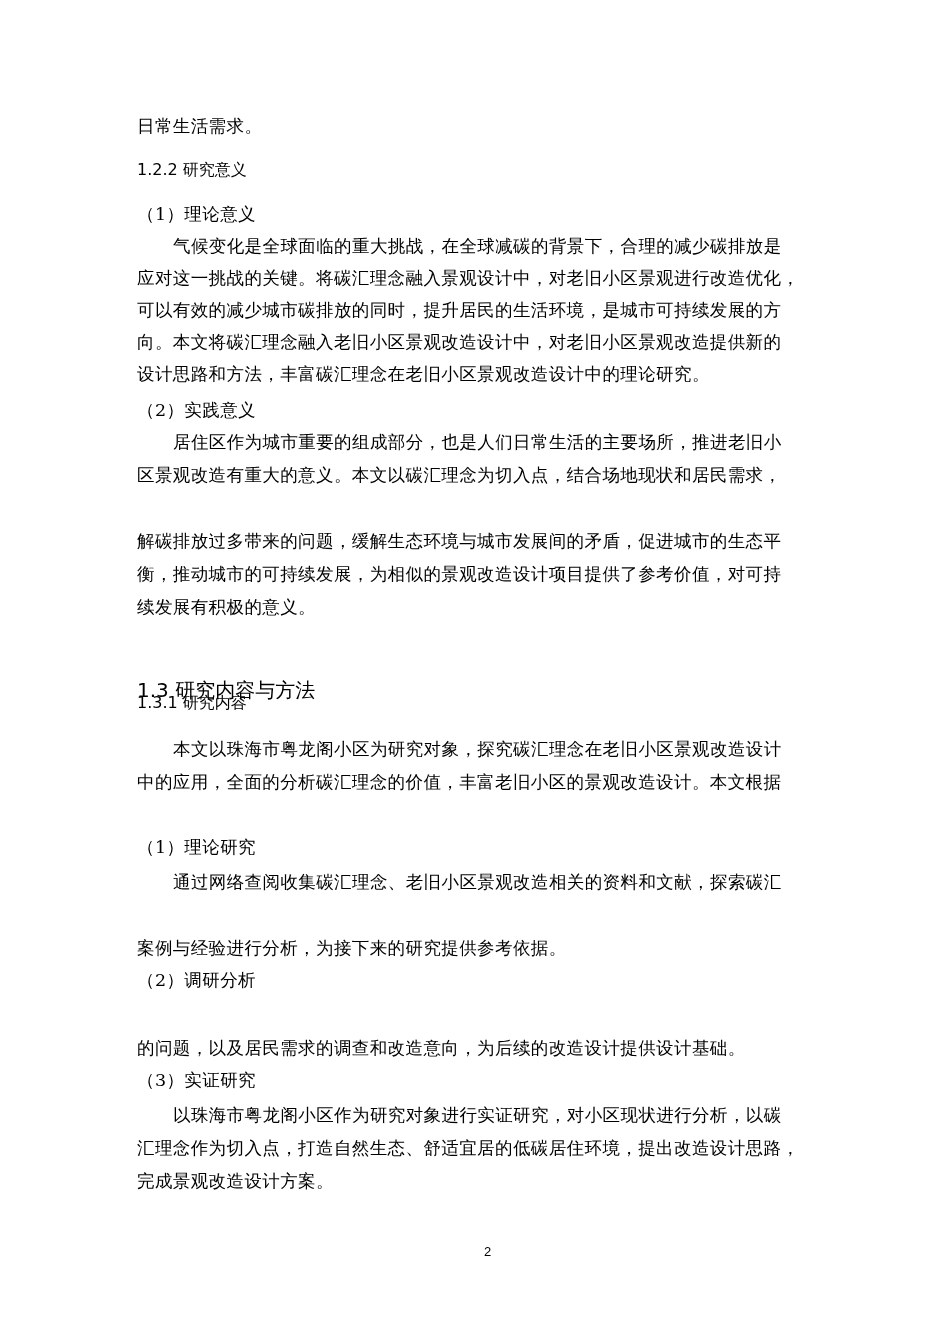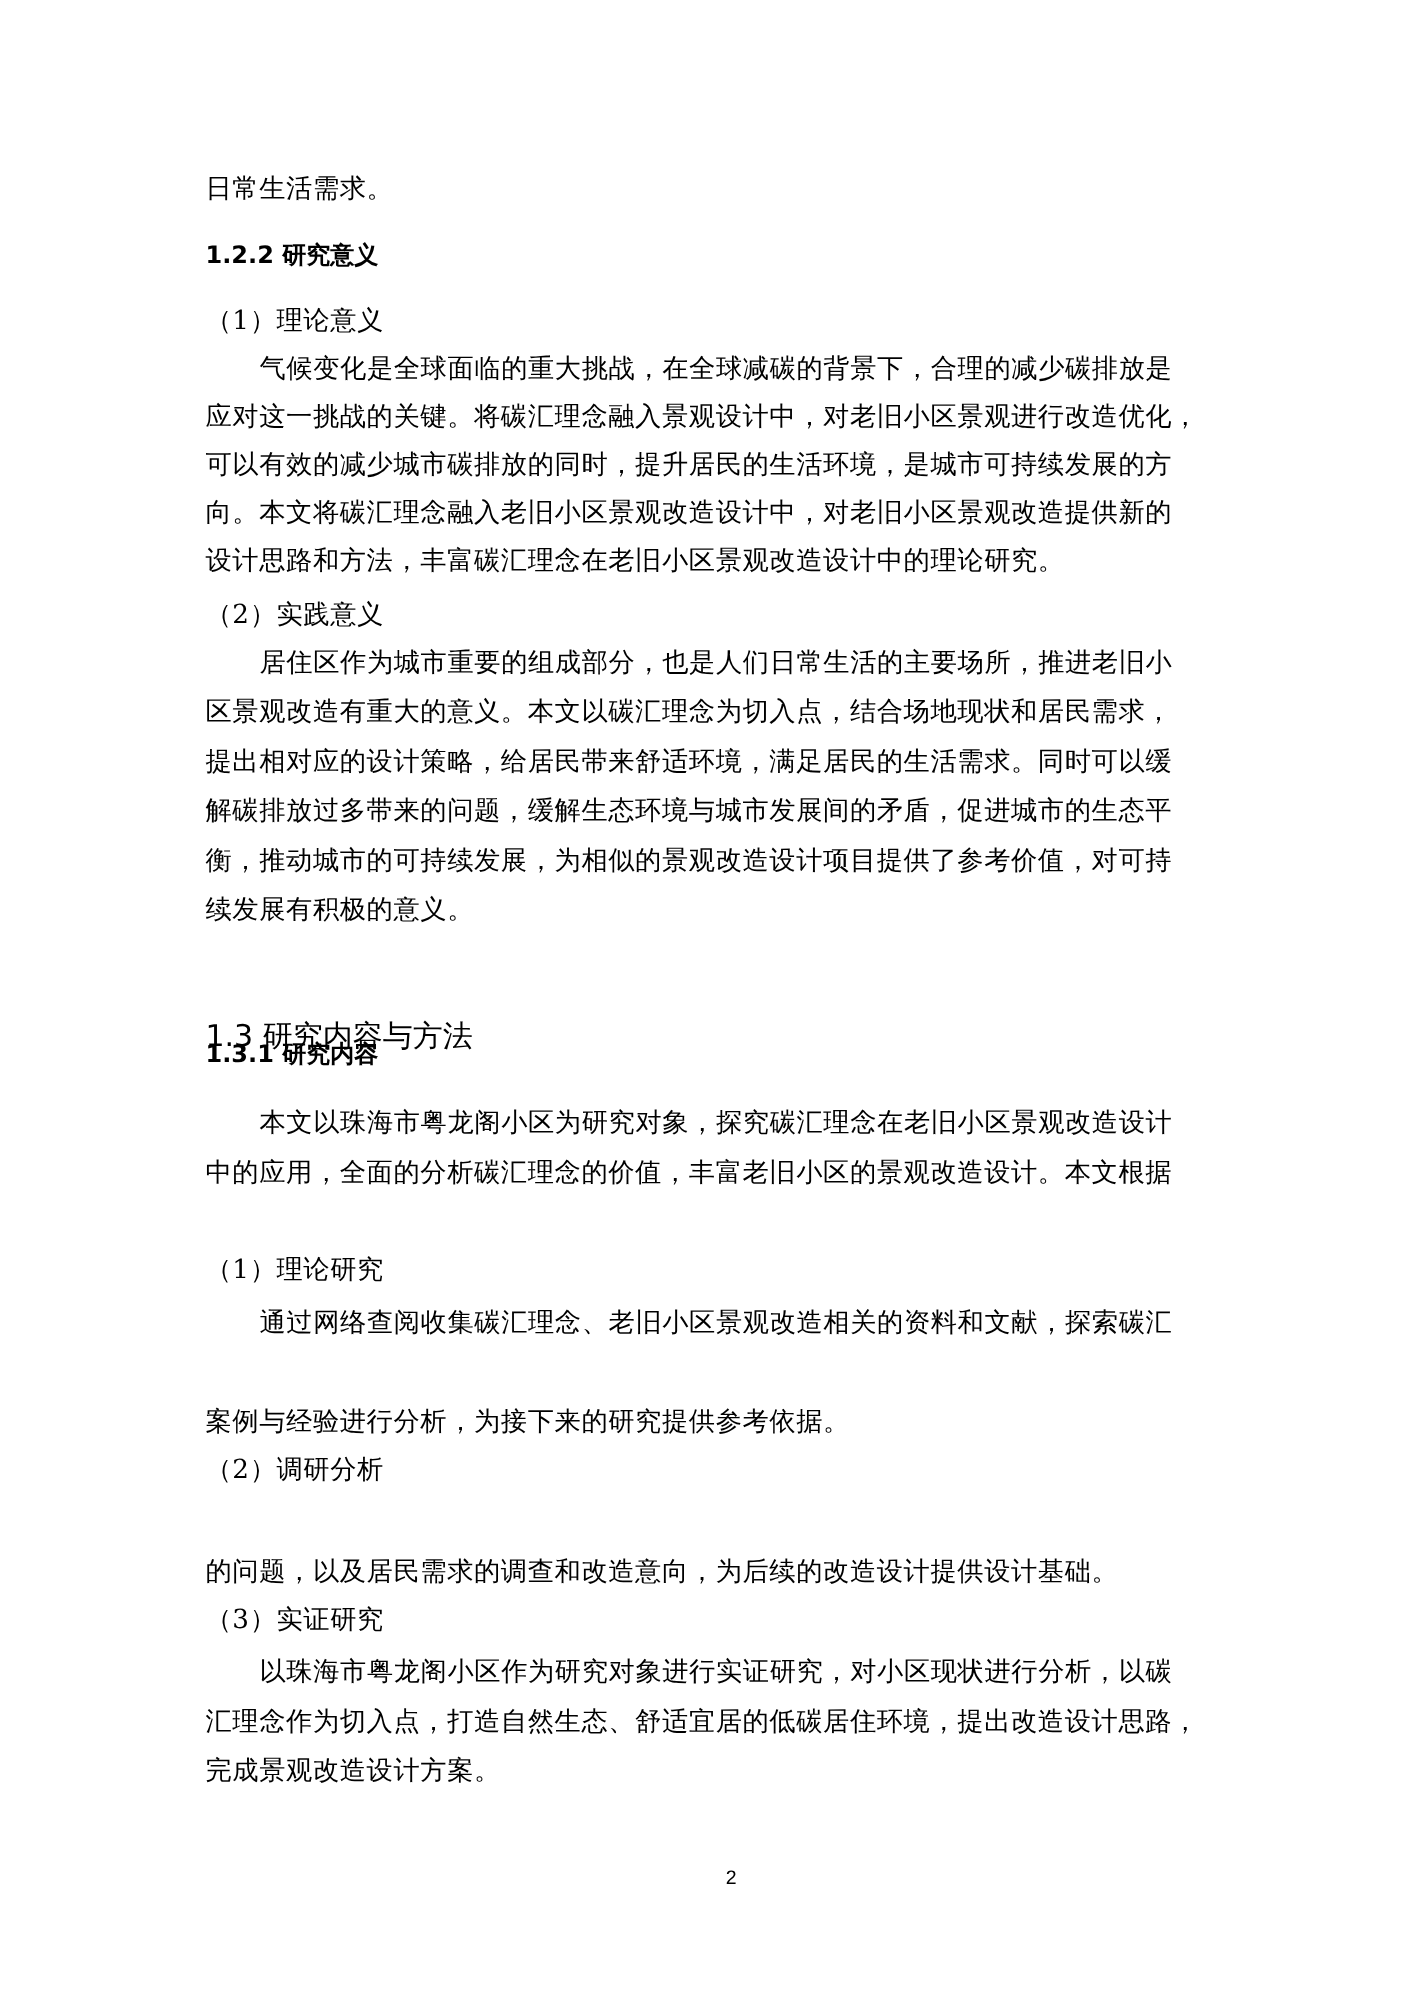--- a/index.html
+++ b/index.html
@@ -28,21 +28,20 @@
       font-size: 17.5px;
       line-height: 24px;
       white-space: nowrap;
       letter-spacing: 0.4px;
     }
     .indent { left: 173px; }
     .h3 {
       font-family: "DejaVu Sans", "Liberation Sans", sans-serif;
       font-size: 16px;
       letter-spacing: 0;
-      font-weight: bold;
     }
     .h2 {
       font-family: "DejaVu Sans", "Liberation Sans", sans-serif;
       font-size: 20px;
       line-height: 28px;
       letter-spacing: 0;
     }
     .item { left: 137px; }
     .pageno {
       position: absolute;
@@ -68,21 +67,20 @@
   <div class="line indent" style="top:234px">气候变化是全球面临的重大挑战，在全球减碳的背景下，合理的减少碳排放是</div>
   <div class="line" style="top:266px">应对这一挑战的关键。将碳汇理念融入景观设计中，对老旧小区景观进行改造优化，</div>
   <div class="line" style="top:330px">向。本文将碳汇理念融入老旧小区景观改造设计中，对老旧小区景观改造提供新的</div>
   <div class="line" style="top:298px">可以有效的减少城市碳排放的同时，提升居民的生活环境，是城市可持续发展的方</div>
   <div class="line" style="top:362px">设计思路和方法，丰富碳汇理念在老旧小区景观改造设计中的理论研究。</div>
 
   <div class="line item" style="top:398px">（2）实践意义</div>
 
   <div class="line indent" style="top:430px">居住区作为城市重要的组成部分，也是人们日常生活的主要场所，推进老旧小</div>
   <div class="line" style="top:463px">区景观改造有重大的意义。本文以碳汇理念为切入点，结合场地现状和居民需求，</div>
-  <div class="line" style="top:496px">提出相对应的设计策略，给居民带来舒适环境，满足居民的生活需求。同时可以缓</div>
   <div class="line" style="top:529px">解碳排放过多带来的问题，缓解生态环境与城市发展间的矛盾，促进城市的生态平</div>
   <div class="line" style="top:562px">衡，推动城市的可持续发展，为相似的景观改造设计项目提供了参考价值，对可持</div>
   <div class="line" style="top:595px">续发展有积极的意义。</div>
 
   <div class="line h2" style="top:676px">1.3 研究内容与方法</div>
 
   <div class="line h3" style="top:691px">1.3.1 研究内容</div>
 
   <div class="line indent" style="top:737px">本文以珠海市粤龙阁小区为研究对象，探究碳汇理念在老旧小区景观改造设计</div>
   <div class="line" style="top:770px">中的应用，全面的分析碳汇理念的价值，丰富老旧小区的景观改造设计。本文根据</div>

